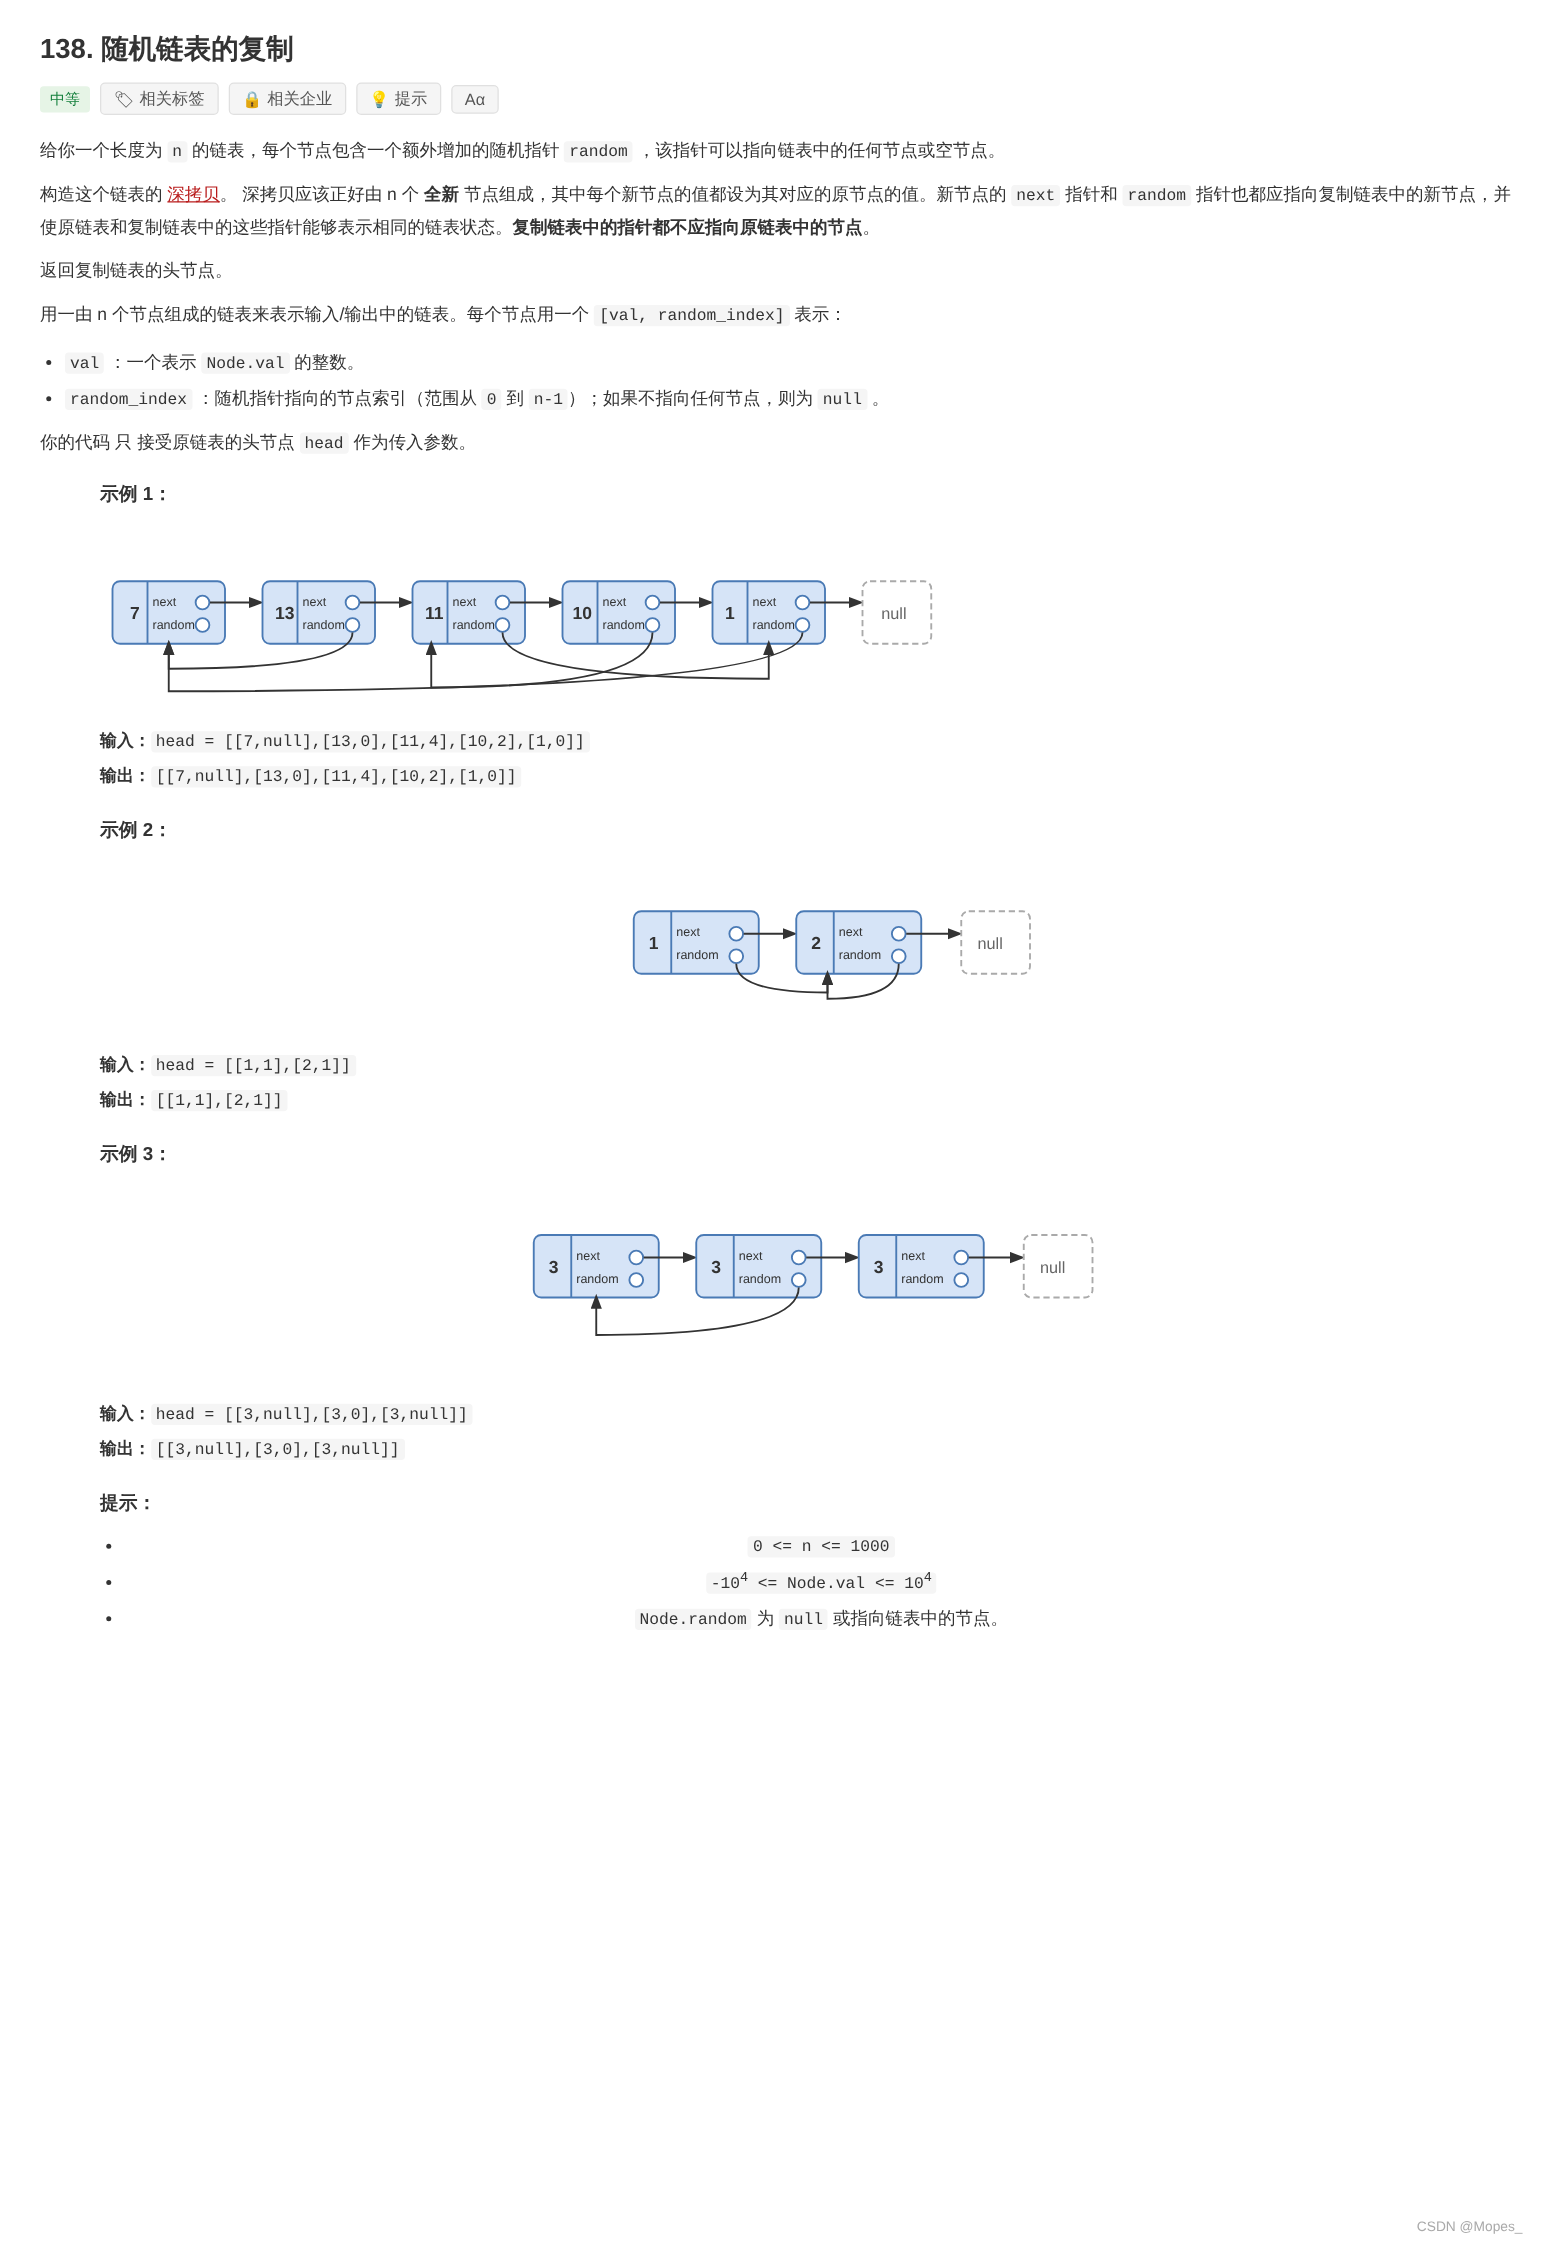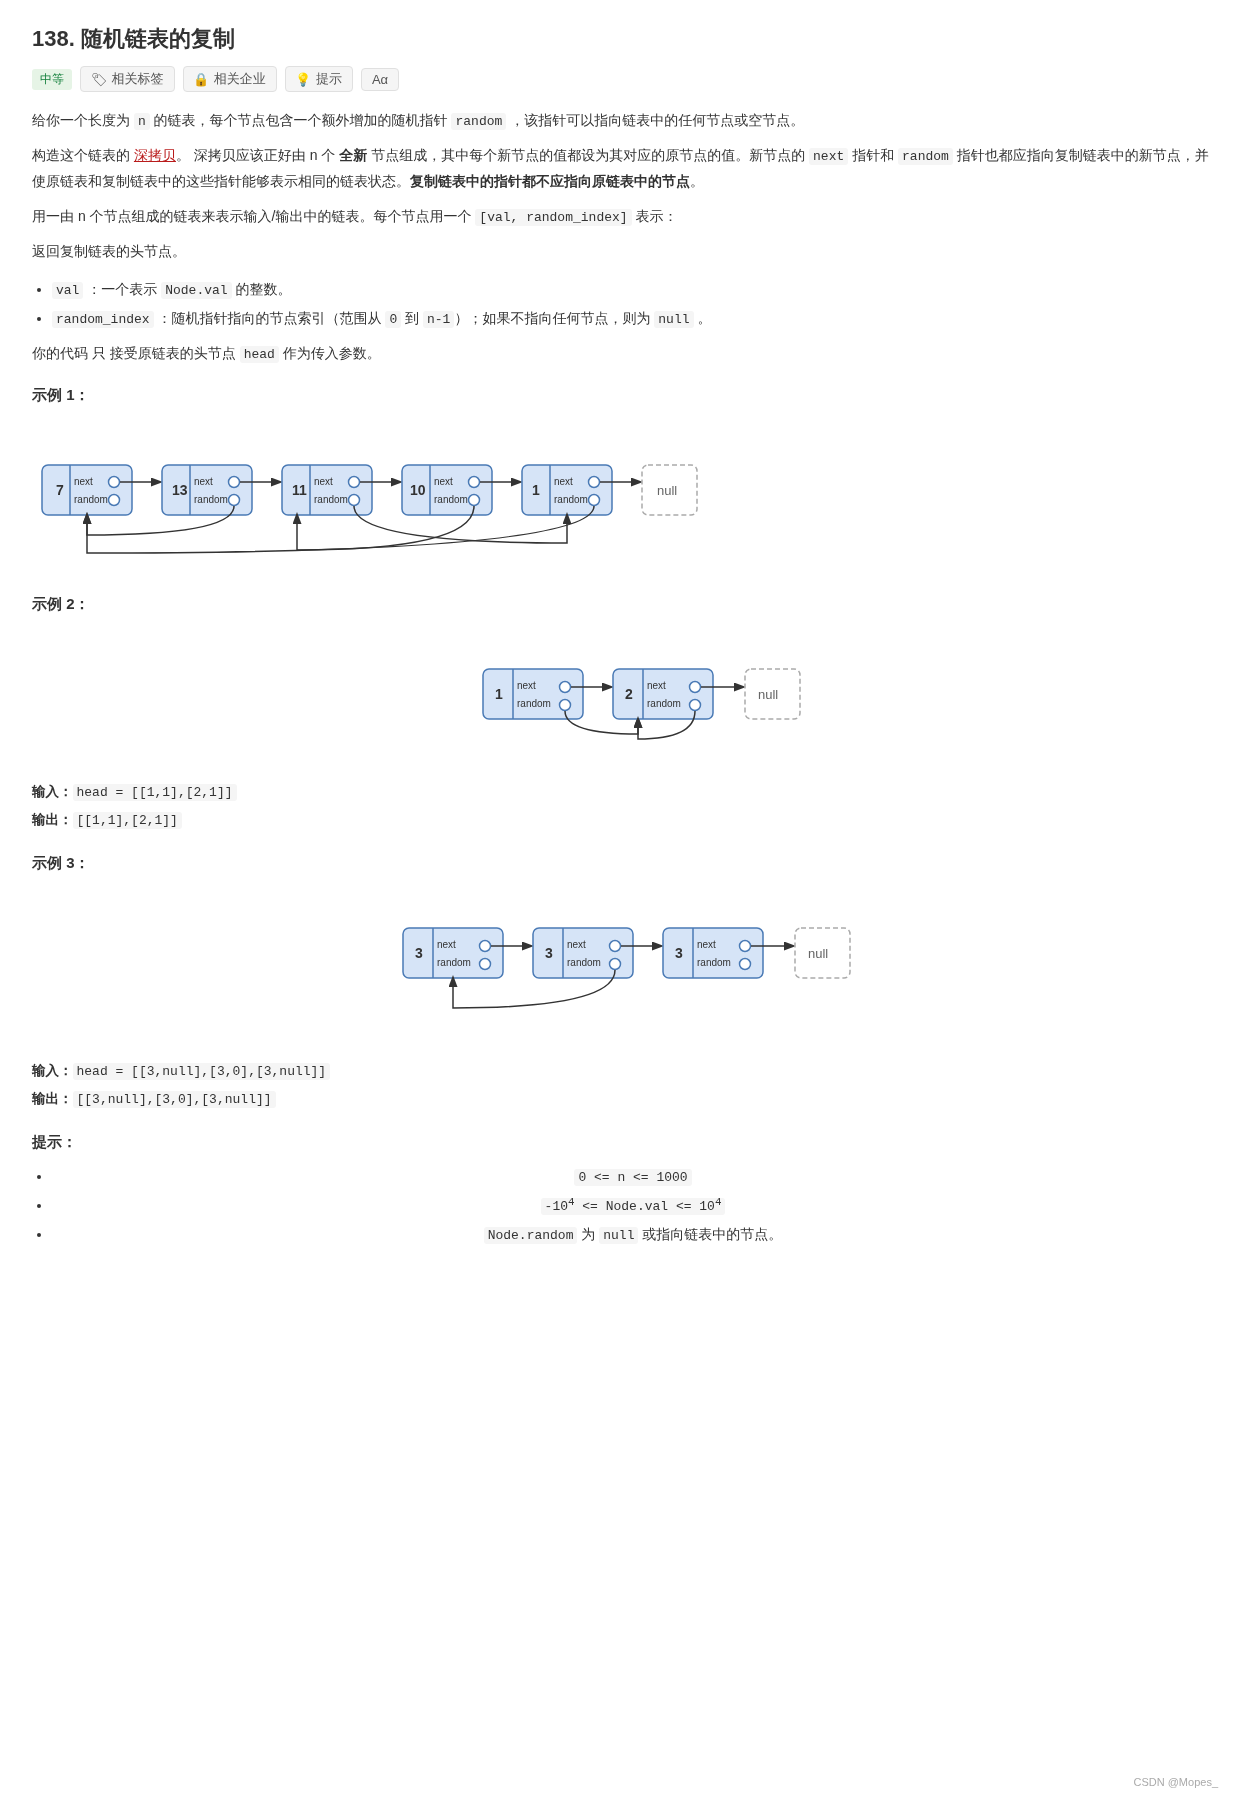--- a/index.html
+++ b/index.html
@@ -58,20 +58,21 @@
       font-size: 13px;
     }
     .link { color: #b91c1c; text-decoration: underline; cursor: pointer; }
     .section-title {
       font-size: 15px;
       font-weight: bold;
       margin: 20px 0 10px 0;
     }
     .example-block {
       margin-bottom: 20px;
+      margin-left: 48px;
     }
     .diagram-area {
       background: #fff;
       border: none;
       padding: 20px 0;
       display: flex;
       justify-content: flex-start;
       align-items: center;
       overflow-x: auto;
     }
@@ -127,22 +128,22 @@
 </div>
 
 <div class="description">
   <p>
     给你一个长度为 <code>n</code> 的链表，每个节点包含一个额外增加的随机指针 <code>random</code> ，该指针可以指向链表中的任何节点或空节点。
   </p>
   <p>
     构造这个链表的 <span class="link">深拷贝</span>。 深拷贝应该正好由 n 个 <strong>全新</strong> 节点组成，其中每个新节点的值都设为其对应的原节点的值。新节点的 <code>next</code> 指针和 <code>random</code>
     指针也都应指向复制链表中的新节点，并使原链表和复制链表中的这些指针能够表示相同的链表状态。<strong>复制链表中的指针都不应指向原链表中的节点</strong>。
   </p>
+  <p>返回复制链表的头节点。</p>
   <p>用一由 n 个节点组成的链表来表示输入/输出中的链表。每个节点用一个 <code>[val, random_index]</code> 表示：</p>
-  <p>返回复制链表的头节点。</p>
   <ul class="bullet-list">
     <li><code>val</code> ：一个表示 <code>Node.val</code> 的整数。</li>
     <li><code>random_index</code> ：随机指针指向的节点索引（范围从 <code>0</code> 到 <code>n-1</code>）；如果不指向任何节点，则为 <code>null</code> 。</li>
   </ul>
   <p>你的代码 只 接受原链表的头节点 <code>head</code> 作为传入参数。</p>
 </div>
 
 <div class="example-block">
   <div class="section-title">示例 1：</div>
 
@@ -211,20 +212,24 @@
       <path d="M562,71 Q562,118 55,118 Q55,85 55,80" fill="none" stroke="#333" stroke-width="1.5" marker-end="url(#arrow)"></path>
 
       <defs>
         <marker id="arrow" markerWidth="8" markerHeight="8" refX="6" refY="3" orient="auto">
           <path d="M0,0 L0,6 L8,3 z" fill="#333"></path>
         </marker>
       </defs>
     </svg>
   </div>
 
+  <div class="io-text">
+    <div><strong>输入：</strong><code>head = [[7,null],[13,0],[11,4],[10,2],[1,0]]</code></div>
+    <div><strong>输出：</strong><code>[[7,null],[13,0],[11,4],[10,2],[1,0]]</code></div>
+  </div>
 </div>
 
 <div class="example-block">
   <div class="section-title">示例 2：</div>
 
   <div class="diagram-area" style="justify-content: center;">
     <svg width="480" height="110">
 
       <rect x="100" y="25" width="100" height="50" rx="6" ry="6" fill="#d6e4f7" stroke="#4a7ab5" stroke-width="1.5"></rect>
       <line x1="130" y1="25" x2="130" y2="75" stroke="#4a7ab5" stroke-width="1.5"></line>

